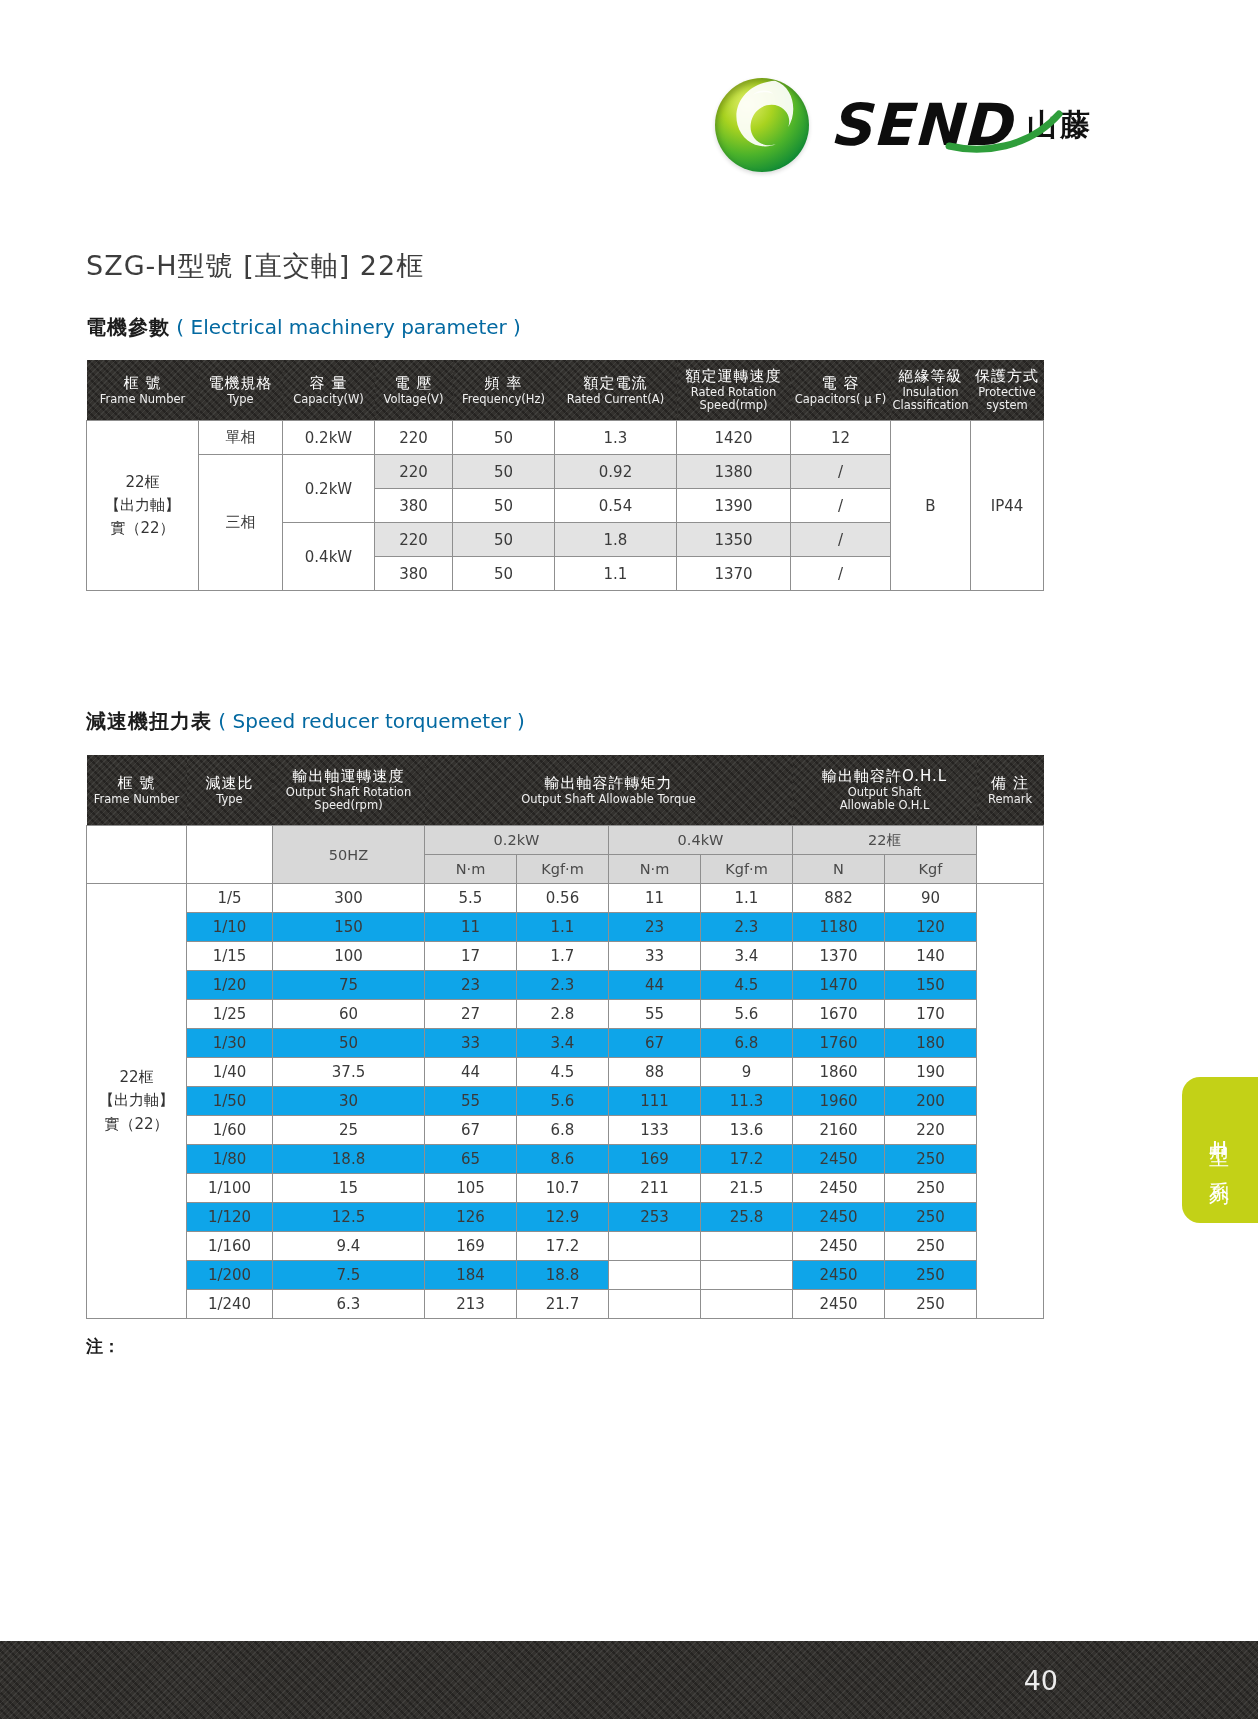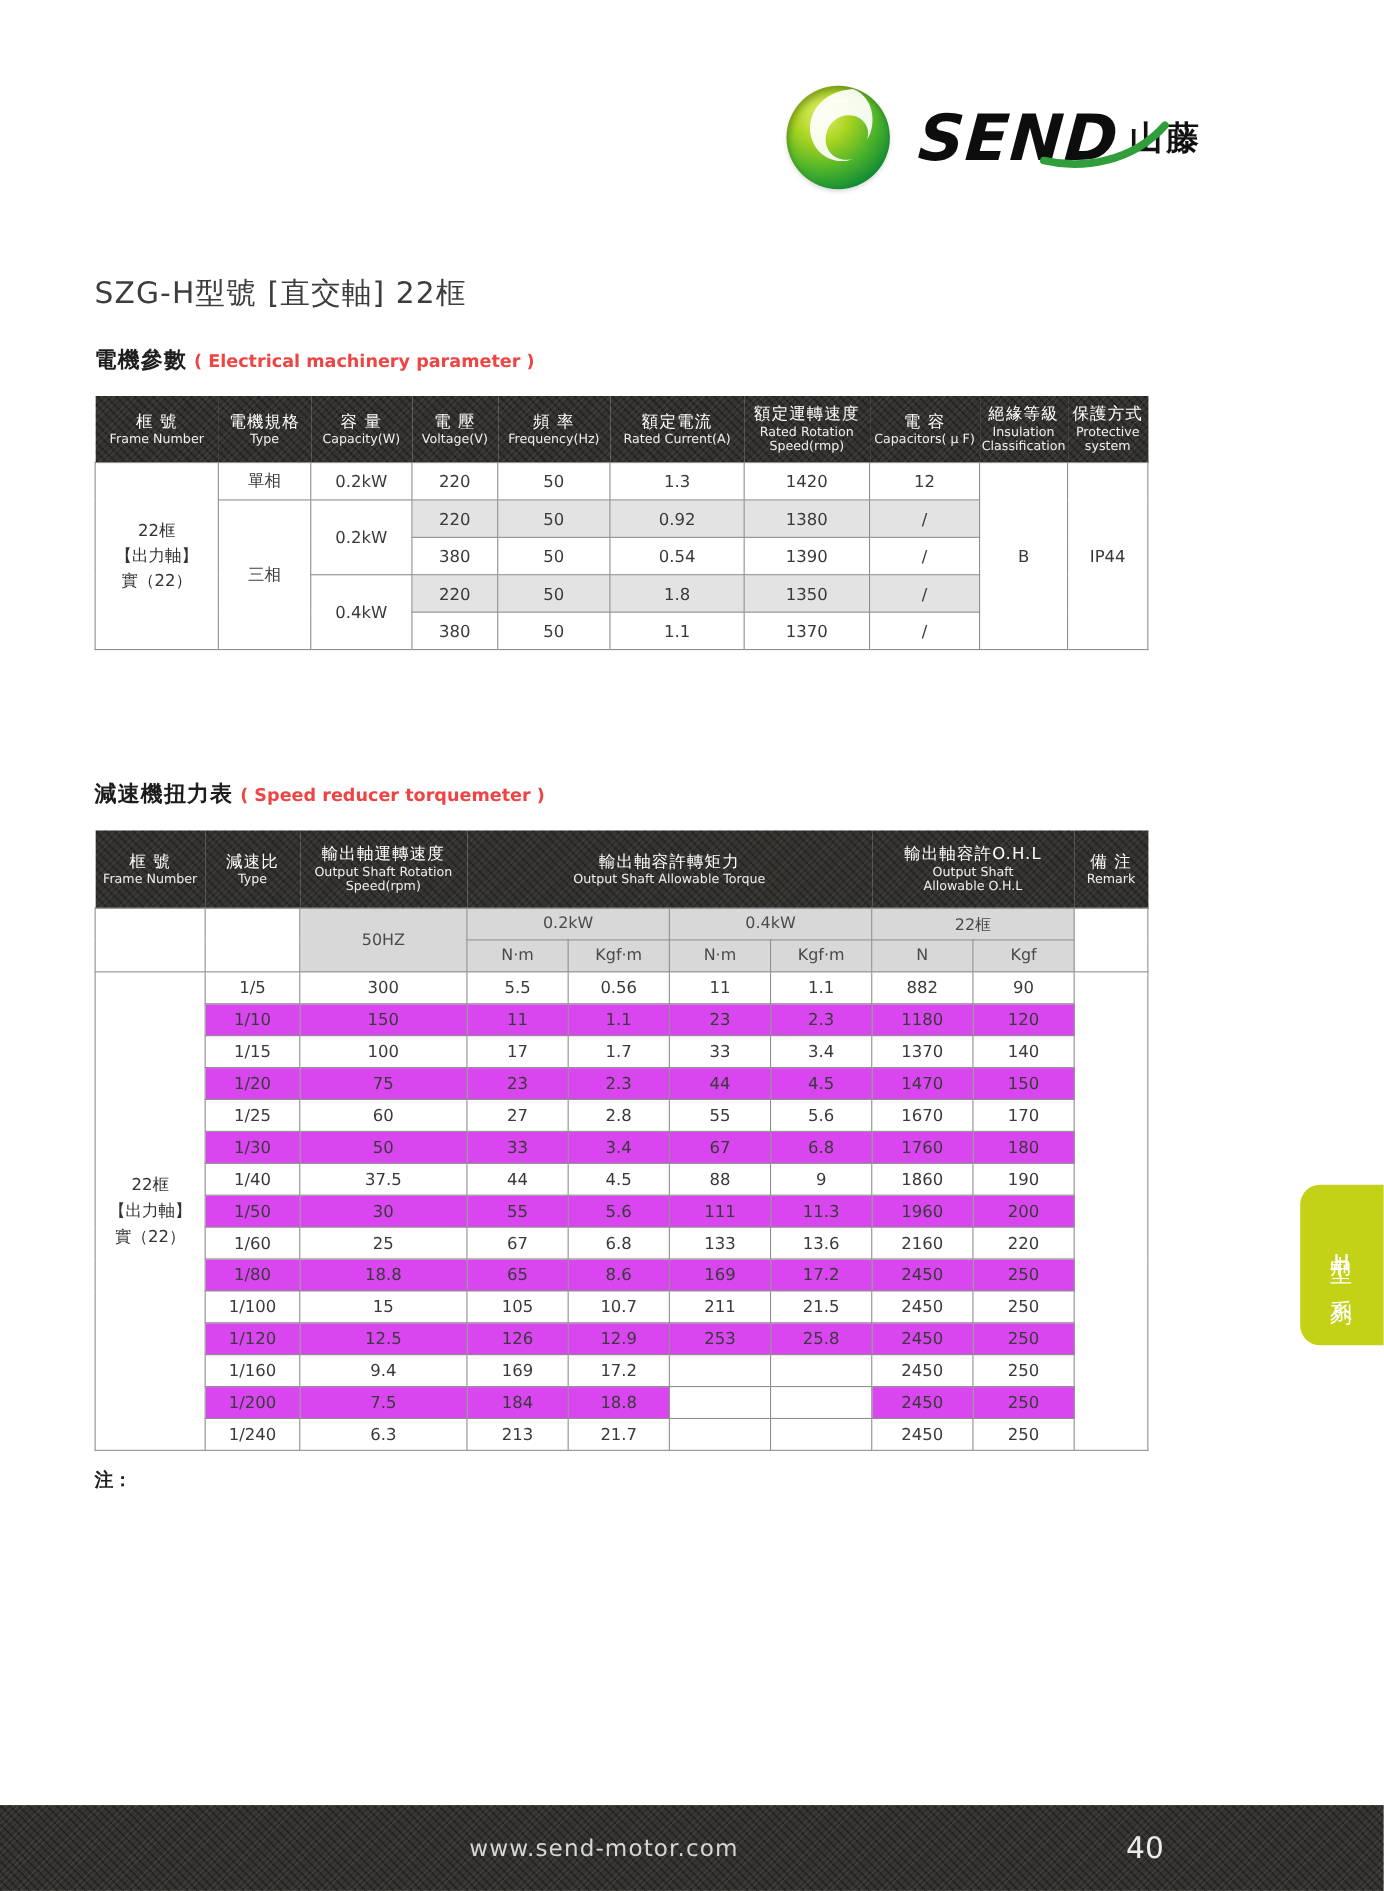--- a/index.html
+++ b/index.html
@@ -16,42 +16,42 @@
   .globe svg{position:absolute;left:0;top:0;}
   .wordmark{position:relative;margin-left:26px;}
   .brand{font-size:58px;font-weight:bold;font-style:italic;letter-spacing:1px;color:#0d0d0d;
     transform:skewX(-4deg);line-height:1;}
   .swoosh{position:absolute;left:108px;top:6px;pointer-events:none;}
   .brand-cn{font-size:30px;font-weight:bold;color:#111;margin-left:10px;letter-spacing:3px;}
   
   .page-title{position:absolute;left:86px;top:248px;font-size:27px;font-weight:normal;color:#3d3d3d;letter-spacing:1px;}
   .sec-head{position:absolute;left:86px;font-size:20px;color:#1d1d1d;}
   .sec-head .cnb{font-weight:bold;letter-spacing:1px;}
-  .sec-head .enp{font-size:16px;font-weight:bold;color:#ef4444;}
+  .sec-head .enp{font-size:20px;font-weight:normal;color:#0369a1;}
   #sec1{top:314px;} #sec2{top:708px;}
   
   table{border-collapse:collapse;table-layout:fixed;}
   .tbl{position:absolute;left:86px;}
   #t1{top:360px;} #t2{top:755px;}
   .band-dark{
     background-color:#33312e;
     background-image:
       repeating-linear-gradient(135deg, rgba(255,255,255,0.07) 0 1px, rgba(0,0,0,0) 1px 4px),
       repeating-linear-gradient(45deg, rgba(0,0,0,0.28) 0 2px, rgba(0,0,0,0) 2px 6px);
   }
   th{border:none;vertical-align:middle;padding:4px 0;}
   th .cn{font-size:15px;font-weight:normal;color:#fff;letter-spacing:1px;line-height:1.25;}
   th .en{font-size:11.5px;font-weight:normal;color:#efefef;line-height:1.15;}
   td{border:1px solid #8f8f8f;text-align:center;vertical-align:middle;
      font-size:15px;color:#3a3a3a;padding:0;background:#fff;}
   #t1 td{height:33px;}
   #t2 td{height:28px;}
   .frame-cell div{line-height:1.55;font-size:15px;color:#333;}
   .t1 tr.stripe td.num{background:#e3e3e3;}
-  .t2 tr.stripe td.c{background:#d946ef;}
+  .t2 tr.stripe td.c{background:#0ea5e9;}
   .t2 tr.stripe td.c.blank{background:#ffffff;}
   .subcell{background:#d8d8d8;color:#4a4a4a;font-size:14.5px;}
   .plain{background:#ffffff;}
   
   .notes{position:absolute;left:86px;top:1332px;font-size:17px;font-weight:bold;color:#1c1c1c;line-height:1.65;}
   .notes .row{display:flex;}
   .notes .indent{margin-left:34px;}
   
   .side-tab{position:absolute;left:1182px;top:1077px;width:76px;height:146px;background:#c3d117;
     border-radius:18px 0 0 18px;display:flex;align-items:center;justify-content:center;}
@@ -430,15 +430,14 @@
   <div class="row">
     <span>注：</span>
   </div>
 </div>
 
 <div class="side-tab">
   <span>中型H系列</span>
 </div>
 
 <div class="footer band-dark">
-  <div class="url">www.send-motor.com</div>
   <div class="pageno">40</div>
 </div>
 
 </body></html>

